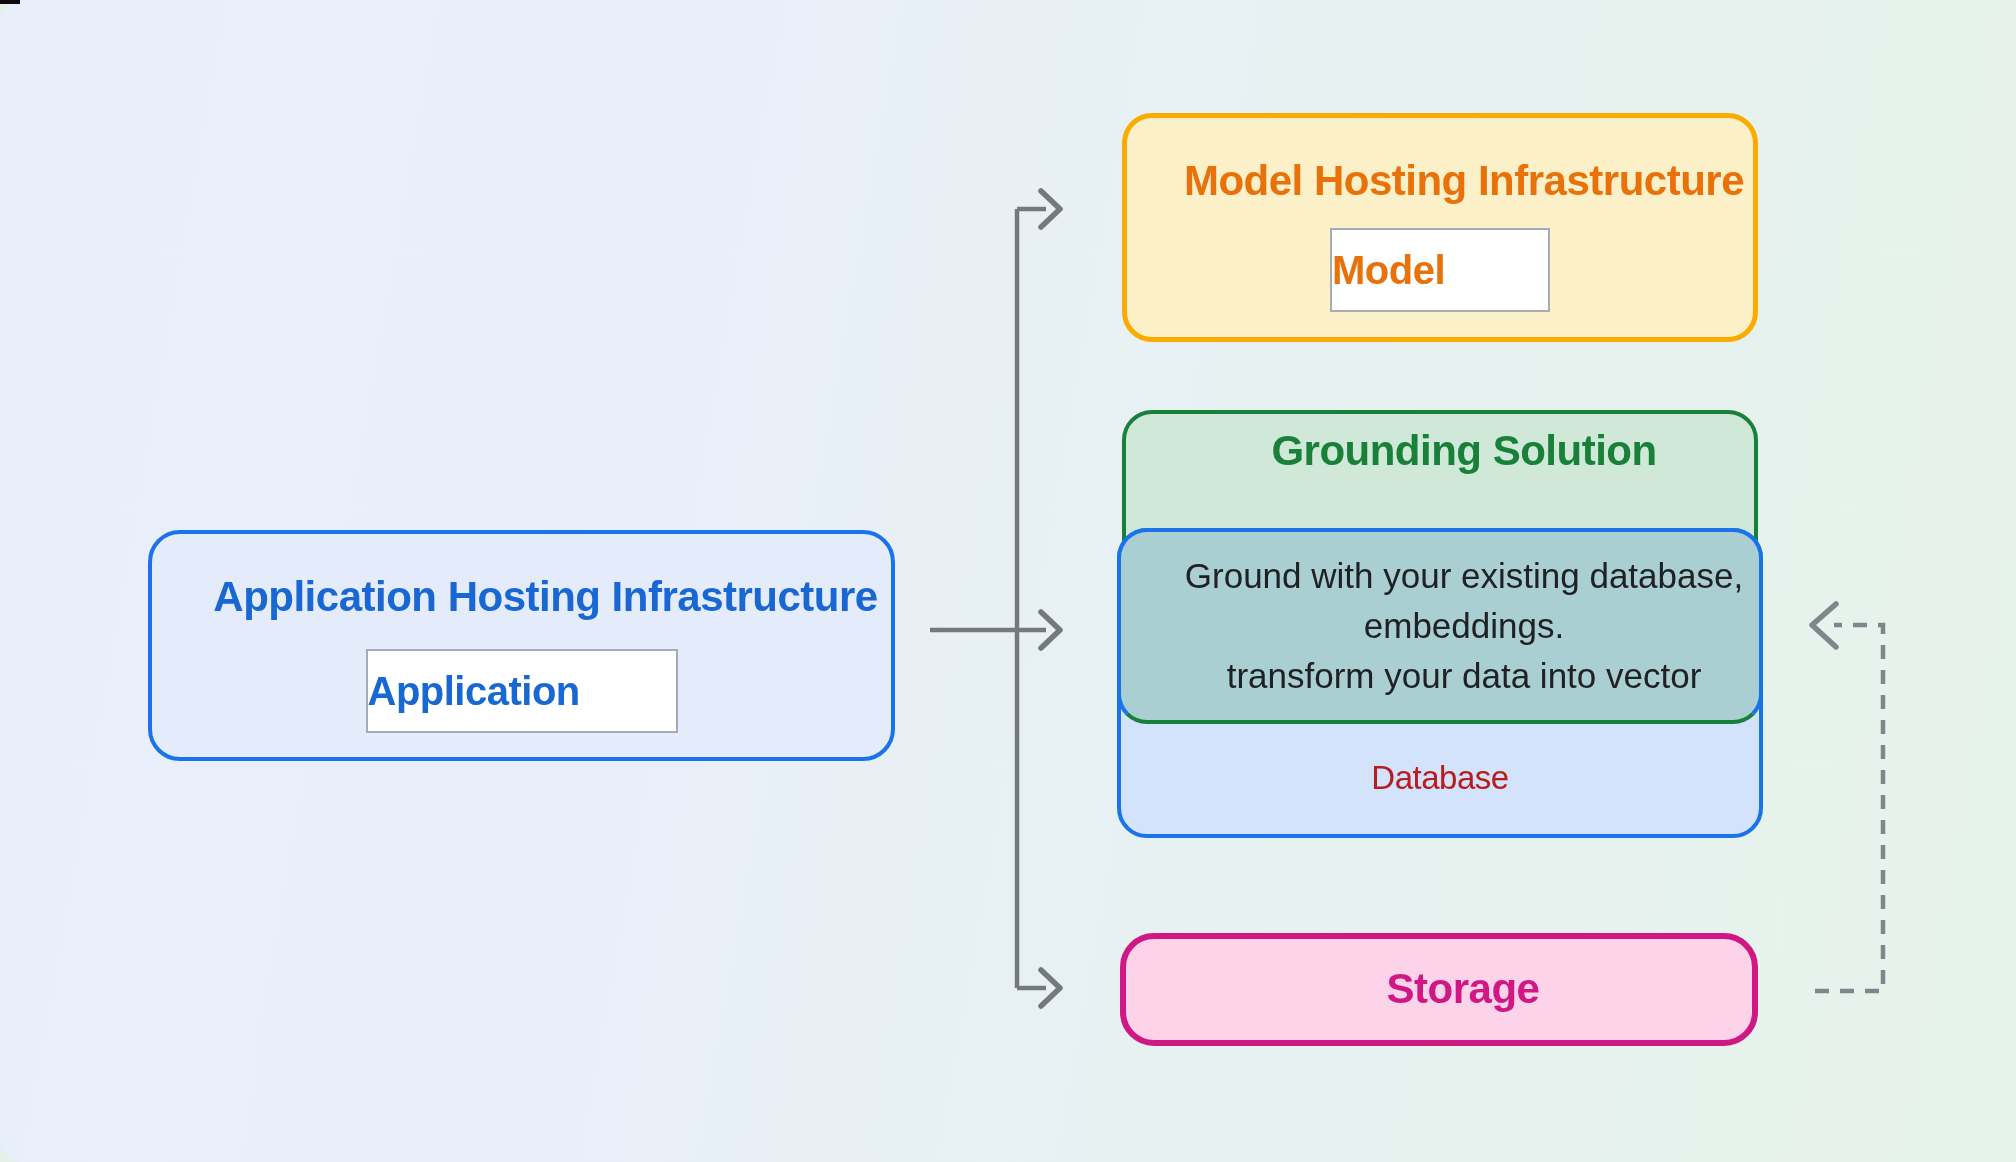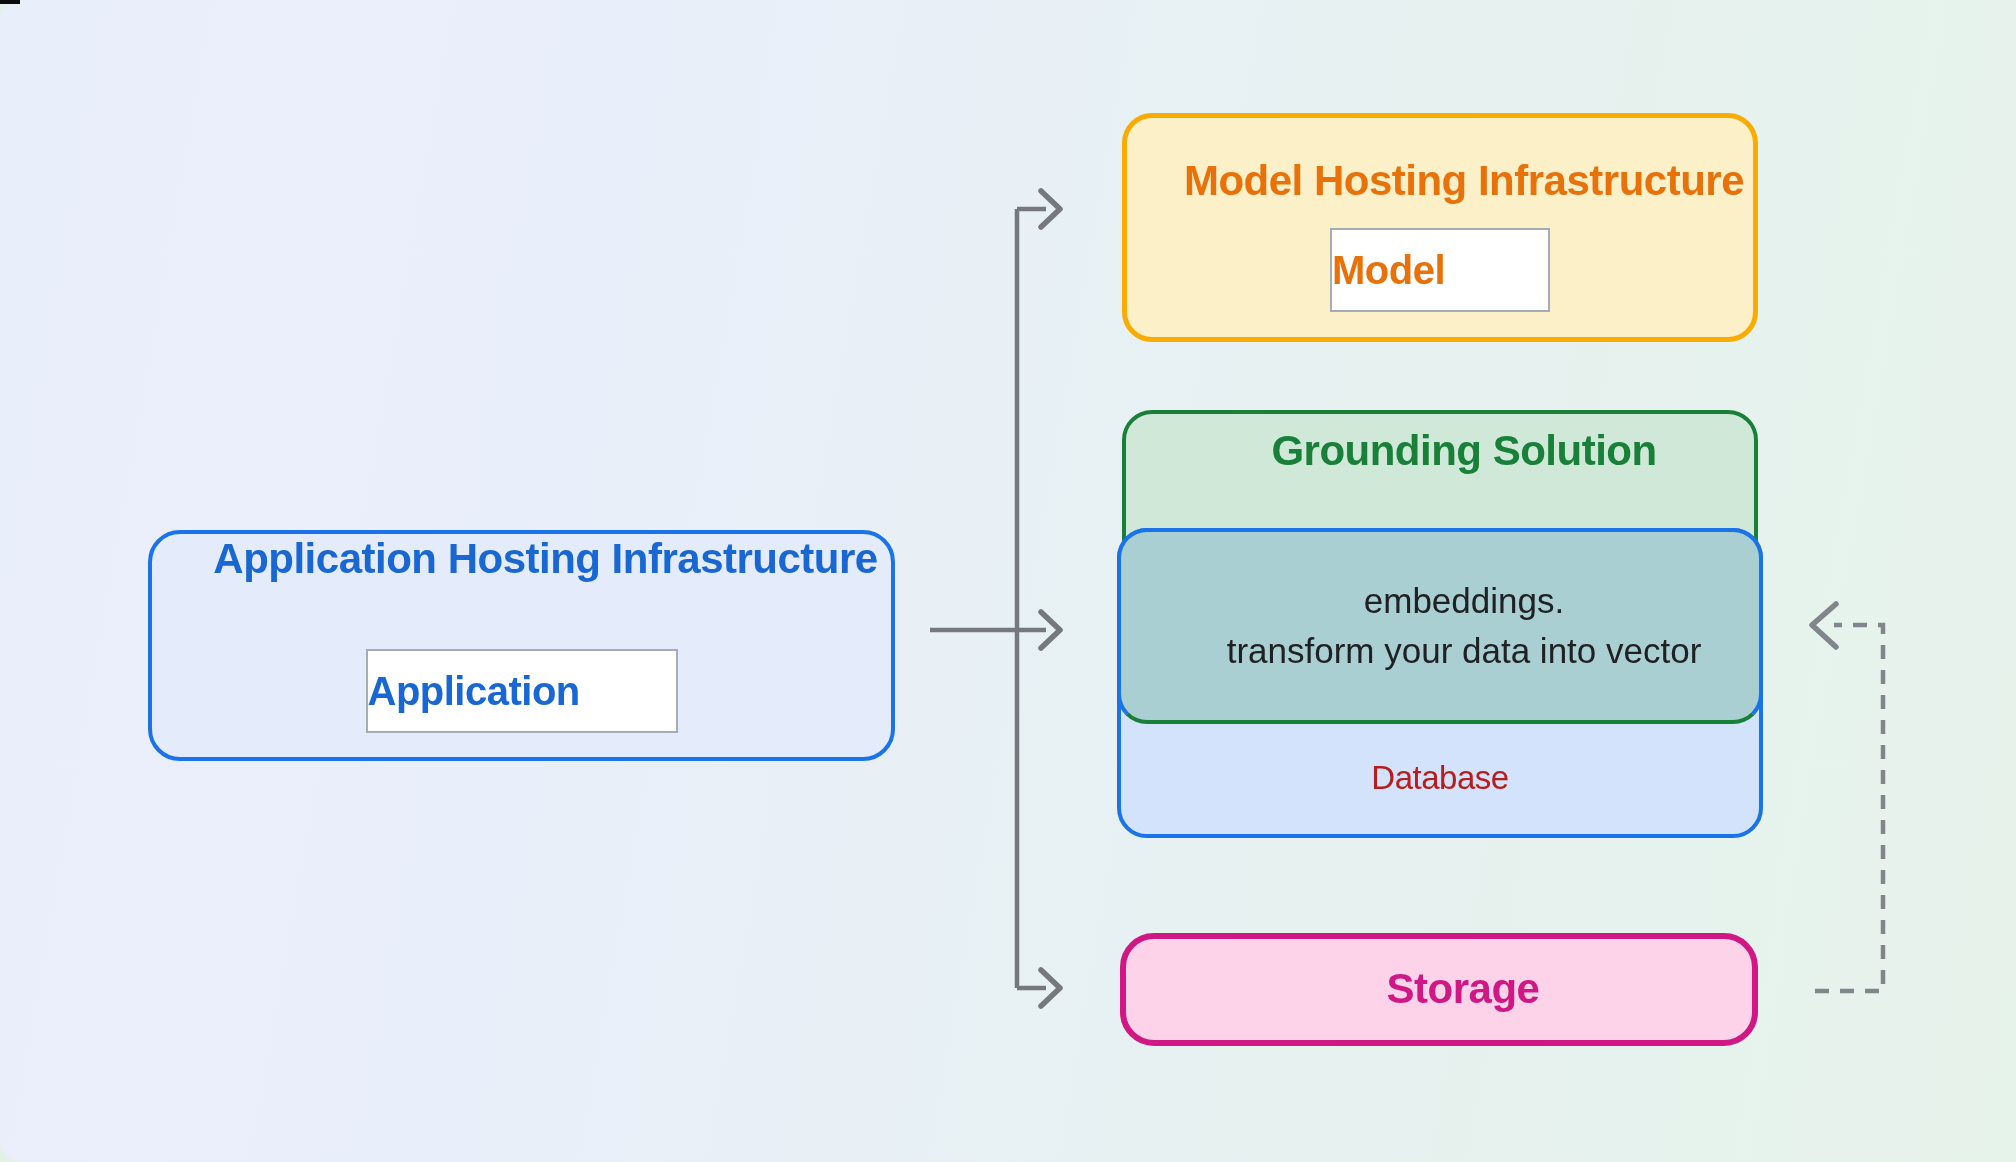--- a/index.html
+++ b/index.html
@@ -45,20 +45,21 @@
   }
   
   .app-box {
     left: 148px; top: 530px;
     width: 747px; height: 231px;
     background: #e4ebfa;
     border: 4px solid #1a73e8;
     border-radius: 32px;
   }
   .app-box .node-title {
+    margin-top: 38px;
     font-size: 42px;
     color: #1967d2;
   }
   .app-box .chip {
     left: 50%; transform: translateX(-50%);
     top: 115px;
     width: 312px; height: 84px;
     font-size: 40px;
     color: #1967d2;
   }
@@ -200,19 +201,20 @@
 
 <div class="node grounding-box">
   <div class="node-title">Grounding Solution</div>
 </div>
 
 <div class="node database-box">
   <div class="database-label">Database</div>
 </div>
 
 <div class="node teal-panel">
+  <div class="desc-line">Ground with your existing database,</div>
   <div class="desc-line">embeddings.</div>
   <div class="desc-line">transform your data into vector</div>
 </div>
 
 <div class="node storage-box">
   <div class="node-title">Storage</div>
 </div>
 
 </body></html>

